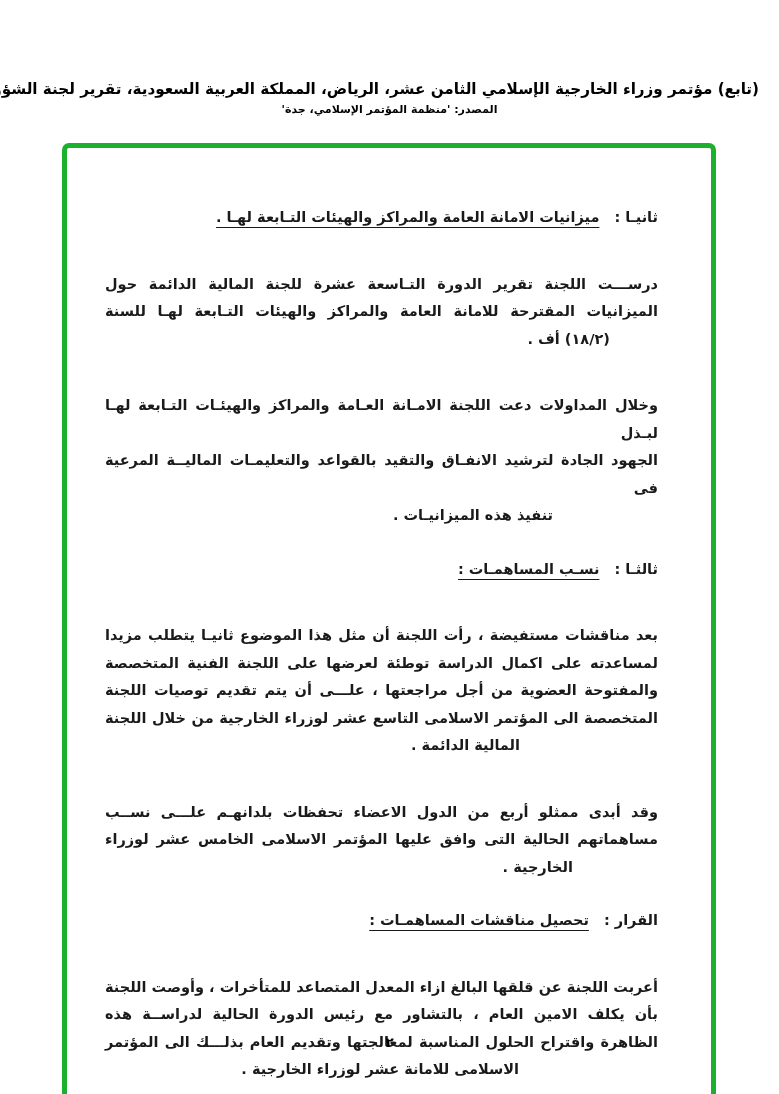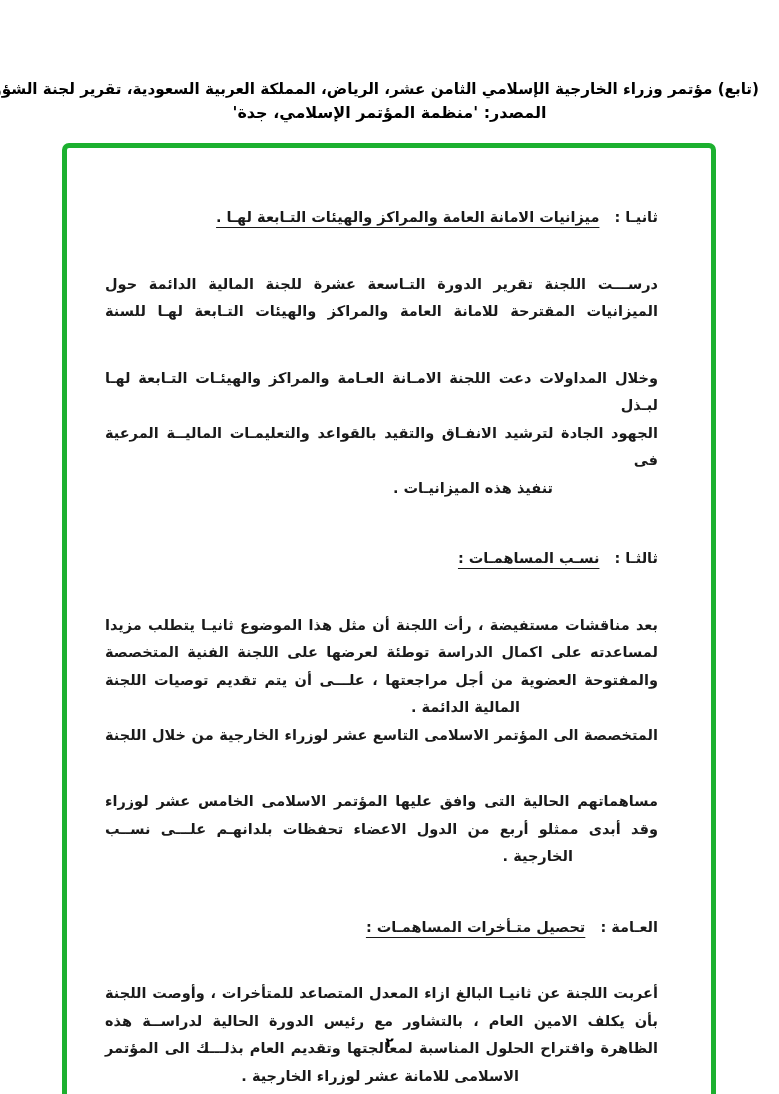--- a/index.html
+++ b/index.html
@@ -21,21 +21,21 @@
   }
   .page-header .line1 {
     font-size: 15.2px;
     font-weight: bold;
     color: #000;
     letter-spacing: -0.2px;
     white-space: nowrap;
   }
   .page-header .line2 {
     margin-top: 5px;
-    font-size: 16px;
+    font-size: 11px;
     font-weight: bold;
     color: #000;
   }
 
   
   .doc-frame {
     position: absolute;
     left: 62px; top: 143px;
     width: 654px; height: 996px;
     border: 5px solid #1cb02f;
@@ -48,21 +48,21 @@
   .doc-content {
     position: absolute;
     inset: 0;
     padding: 56px 53px 0 38px;
     font-size: 14.5px;
     font-weight: bold;
     line-height: 27.5px;
     color: #1a1a1a;
   }
   .heading { white-space: nowrap; }
-  .heading:not(:first-child) { margin-top: 43px; }
+  .heading:not(:first-child) { margin-top: 26px; }
   .h-label { margin-left: 10px; }
   .h-title {
     text-decoration: underline;
     text-underline-offset: 5px;
     text-decoration-thickness: 1.4px;
   }
   .para { margin-top: 39px; }
   .line {
     text-align: justify;
     text-align-last: justify;
@@ -95,42 +95,43 @@
   <div class="line1">(تابع)  مؤتمر وزراء الخارجية الإسلامي الثامن عشر، الرياض، المملكة العربية السعودية، تقرير لجنة الشؤون الإدارية والمالية</div>
   <div class="line2">المصدر:  'منظمة المؤتمر الإسلامي، جدة'</div>
 </div>
 
 <div class="doc-frame">
   <div class="doc-content">
       <div class="heading h1"><span class="h-label">ثانيـا :</span> <span class="h-title">ميزانيات الامانة العامة والمراكز والهيئات التـابعة لهـا .</span></div>
       <div class="para p1">
         <div class="line">درســـت اللجنة تقرير الدورة التـاسعة عشرة للجنة المالية الدائمة حول</div>
         <div class="line">الميزانيات المقترحة للامانة العامة والمراكز والهيئات التـابعة لهـا للسنة</div>
+        <div class="line line-last">(١٨/٢) أف .</div>
       </div>
       <div class="para p2">
         <div class="line">وخلال المداولات دعت اللجنة الامـانة العـامة والمراكز والهيئـات التـابعة لهـا لبـذل</div>
         <div class="line">الجهود الجادة لترشيد الانفـاق والتقيد بالقواعد والتعليمـات الماليــة المرعية فى</div>
         <div class="line line-last">تنفيذ هذه الميزانيـات .</div>
       </div>
       <div class="heading h2"><span class="h-label">ثالثـا :</span> <span class="h-title">نسـب المساهمـات :</span></div>
       <div class="para p3">
         <div class="line">بعد مناقشات مستفيضة ، رأت اللجنة أن مثل هذا الموضوع ثانيـا يتطلب مزيدا</div>
         <div class="line">لمساعدته على اكمال الدراسة توطئة لعرضها على اللجنة الفنية المتخصصة</div>
         <div class="line">والمفتوحة العضوية من أجل مراجعتها ، علـــى أن يتم تقديم توصيات اللجنة</div>
+        <div class="line">المتخصصة الى المؤتمر الاسلامى التاسع عشر لوزراء الخارجية من خلال اللجنة</div>
         <div class="line line-last">المالية الدائمة .</div>
-        <div class="line">المتخصصة الى المؤتمر الاسلامى التاسع عشر لوزراء الخارجية من خلال اللجنة</div>
       </div>
       <div class="para p4">
+        <div class="line">وقد أبدى ممثلو أربع من الدول الاعضاء تحفظات بلدانهـم علـــى نســب</div>
         <div class="line">مساهماتهم الحالية التى وافق عليها المؤتمر الاسلامى الخامس عشر لوزراء</div>
-        <div class="line">وقد أبدى ممثلو أربع من الدول الاعضاء تحفظات بلدانهـم علـــى نســب</div>
         <div class="line line-last">الخارجية .</div>
       </div>
-      <div class="heading h3"><span class="h-label">العـامة :</span> <span class="h-title">تحصيل متـأخرات المساهمـات :</span></div>
+      <div class="heading h3"><span class="h-label">القرار :</span> <span class="h-title">تحصيل مناقشات المساهمـات :</span></div>
       <div class="para p5">
-        <div class="line">أعربت اللجنة عن ثانيـا البالغ ازاء المعدل المتصاعد للمتأخرات ، وأوصت اللجنة</div>
+        <div class="line">أعربت اللجنة عن قلقها البالغ ازاء المعدل المتصاعد للمتأخرات ، وأوصت اللجنة</div>
         <div class="line">بأن يكلف الامين العام ، بالتشاور مع رئيس الدورة الحالية لدراســة هذه</div>
         <div class="line">الظاهرة واقتراح الحلول المناسبة لمعالجتها وتقديم العام بذلـــك الى المؤتمر</div>
         <div class="line line-last">الاسلامى للامانة عشر لوزراء الخارجية .</div>
       </div>
     </div>
 </div>
 
 <div class="page-number">٢</div>
 
 </body></html>

